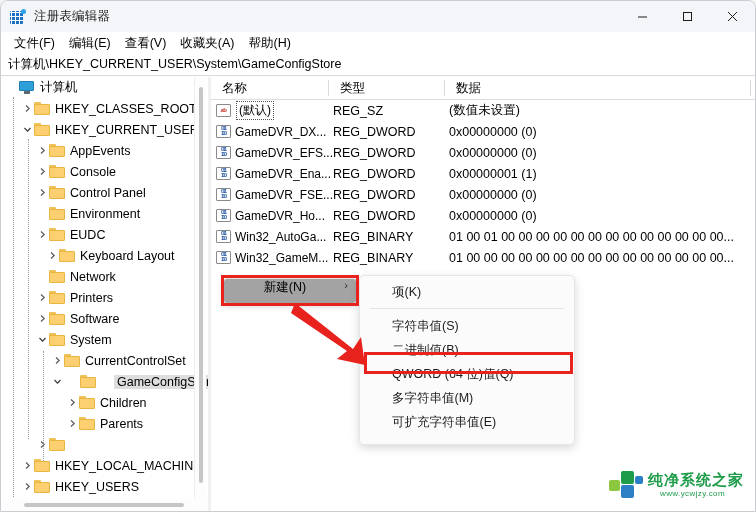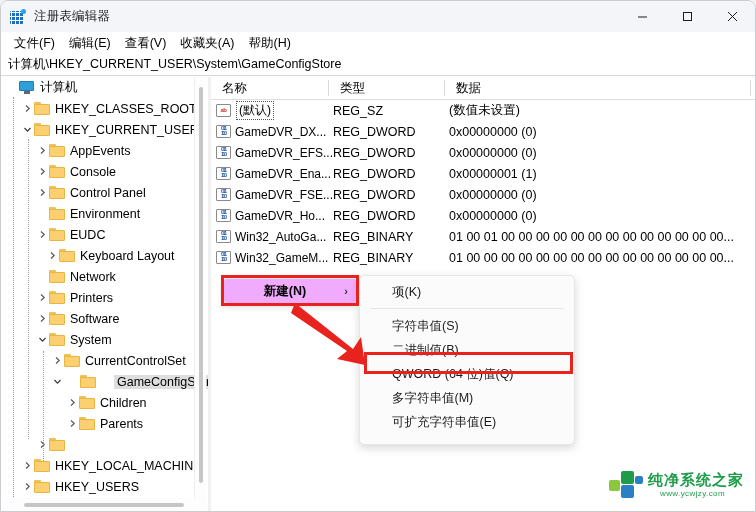--- a/index.html
+++ b/index.html
@@ -85,22 +85,22 @@
     font-size:6px;line-height:11px;text-align:center;font-weight:bold;overflow:hidden;}
   .licon.ab{color:#c0392b;letter-spacing:-.5px;}
   .licon.bin{color:#1b4f9c;letter-spacing:-1px;font-size:6px;}
   .lname{font-size:12px;white-space:nowrap;}
   .lname.dotted{border:1px dotted #555;padding:0 2px;margin-left:1px;}
   .ltype{position:absolute;left:122px;font-size:12.5px;white-space:nowrap;}
   .ldata{position:absolute;left:238px;font-size:12.5px;white-space:nowrap;}
 
   
   .ctxmenu{position:absolute;left:222px;top:277px;width:134px;height:26px;
-    background:#f0abfc;border:1px solid #e3e3e3;border-radius:4px;
-    display:flex;align-items:center;box-shadow:0 2px 7px rgba(0,0,0,.18);box-sizing:border-box;font-weight:bold;}
+    background:#a3a3a3;border:1px solid #e3e3e3;border-radius:4px;
+    display:flex;box-shadow:0 2px 7px rgba(0,0,0,.18);box-sizing:border-box;}
   .ctxmenu .lbl{flex:1;text-align:center;font-size:12.5px;padding-left:10px;}
   .ctxmenu .arr{width:20px;text-align:center;color:#333;font-size:11px;}
 
   
   .submenu{position:absolute;left:358px;top:274px;width:216px;height:170px;
     background:#fbfbfb;border:1px solid #e6e6e6;border-radius:5px;
     box-shadow:0 3px 10px rgba(0,0,0,.16);box-sizing:border-box;padding-top:4px;}
   .smitem{height:24px;display:flex;align-items:center;padding-left:32px;
     font-size:12.5px;color:#1b1b1b;box-sizing:border-box;}
   .smsep{height:1px;background:#e4e4e4;margin:4px 10px 5px 10px;}

